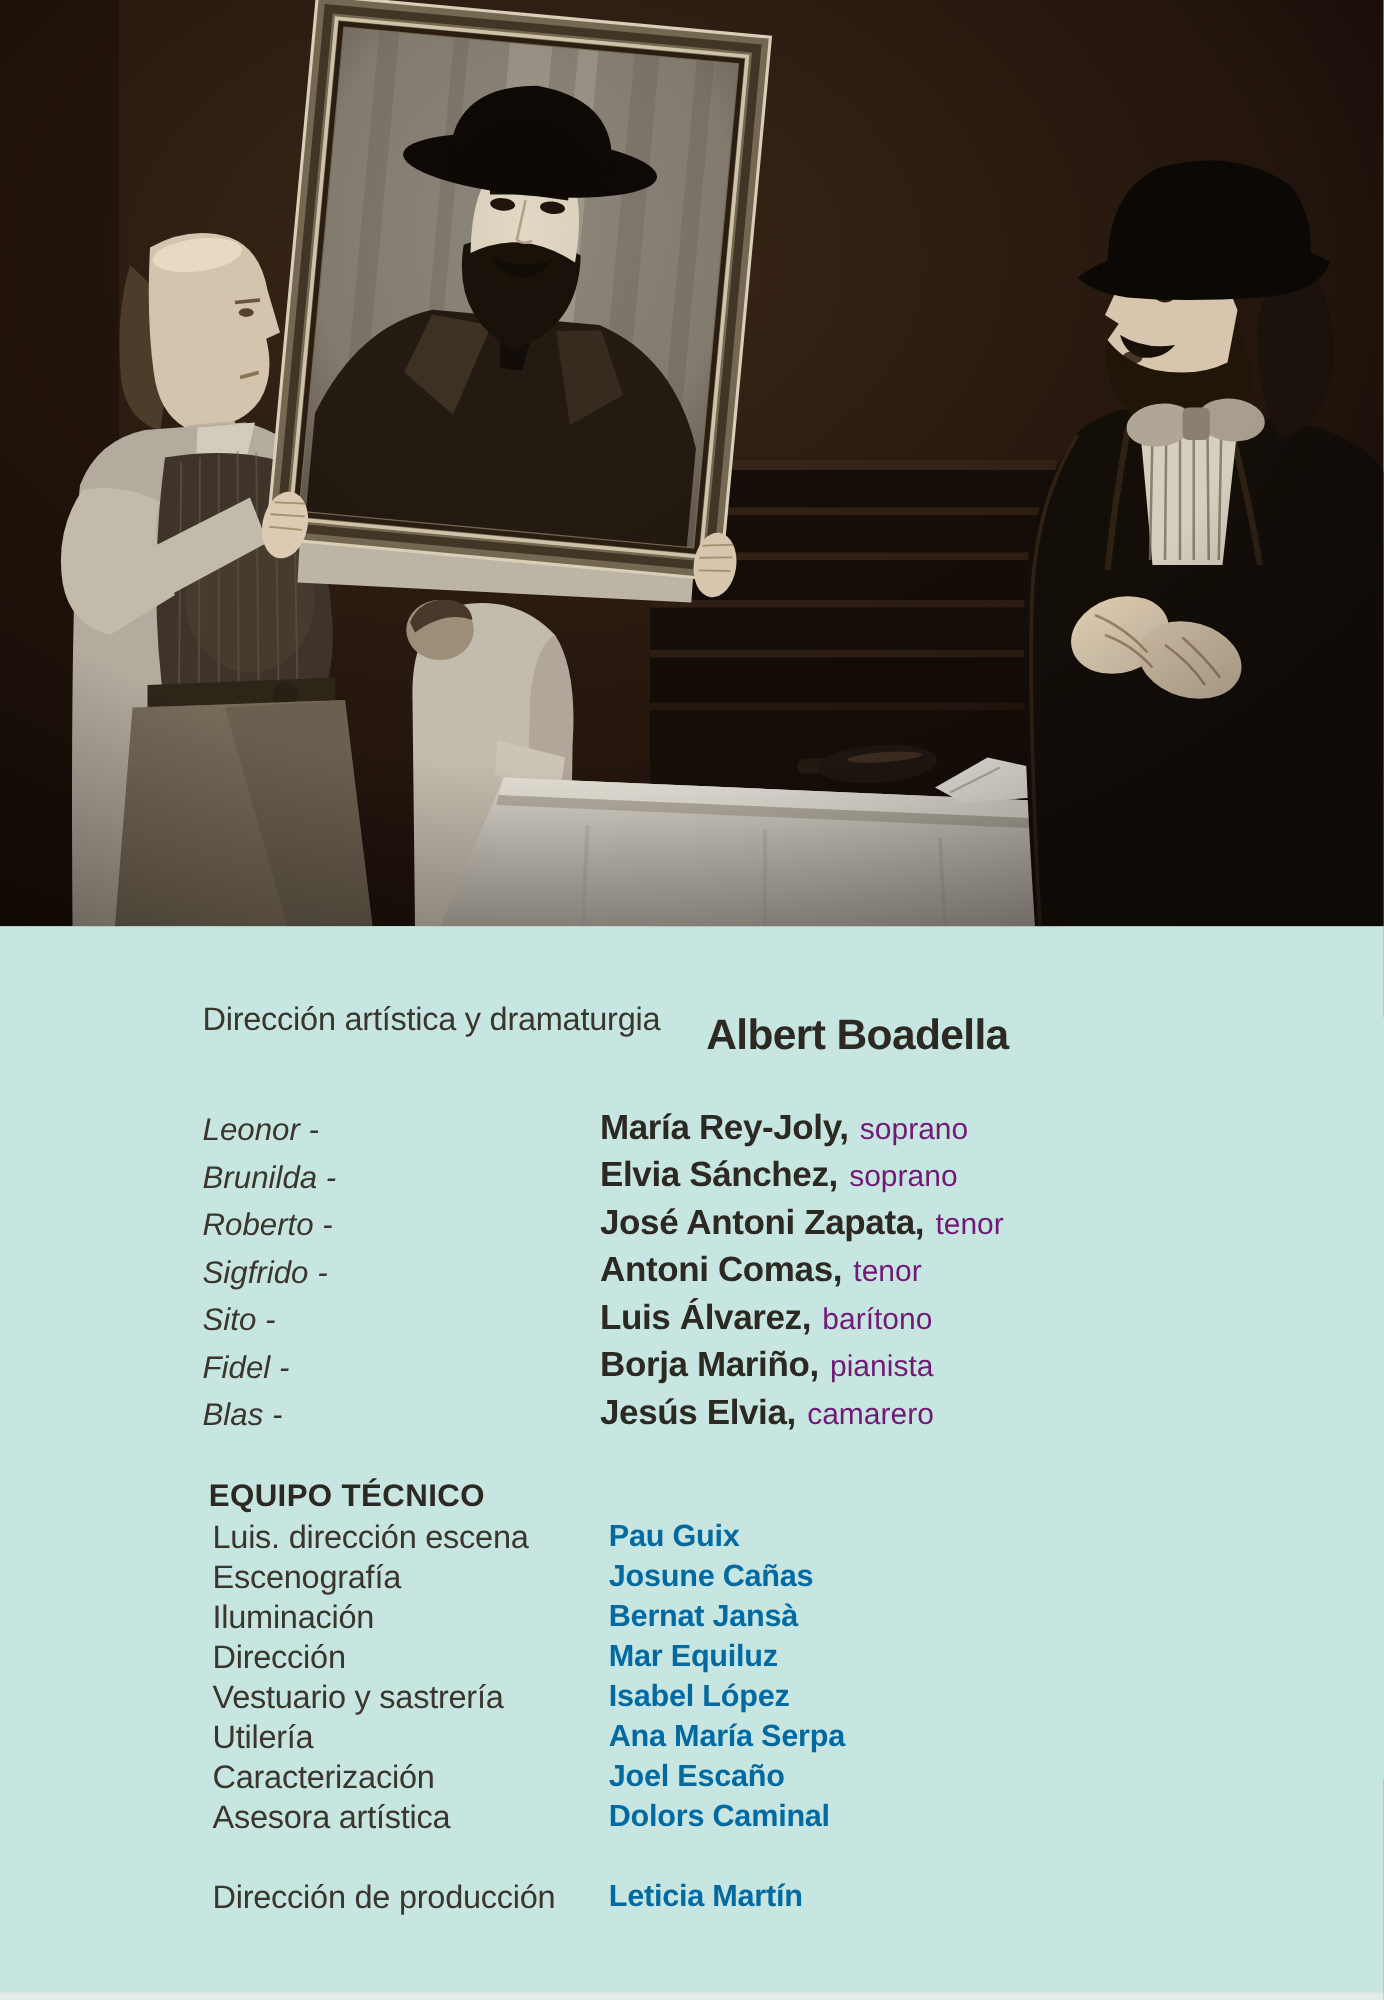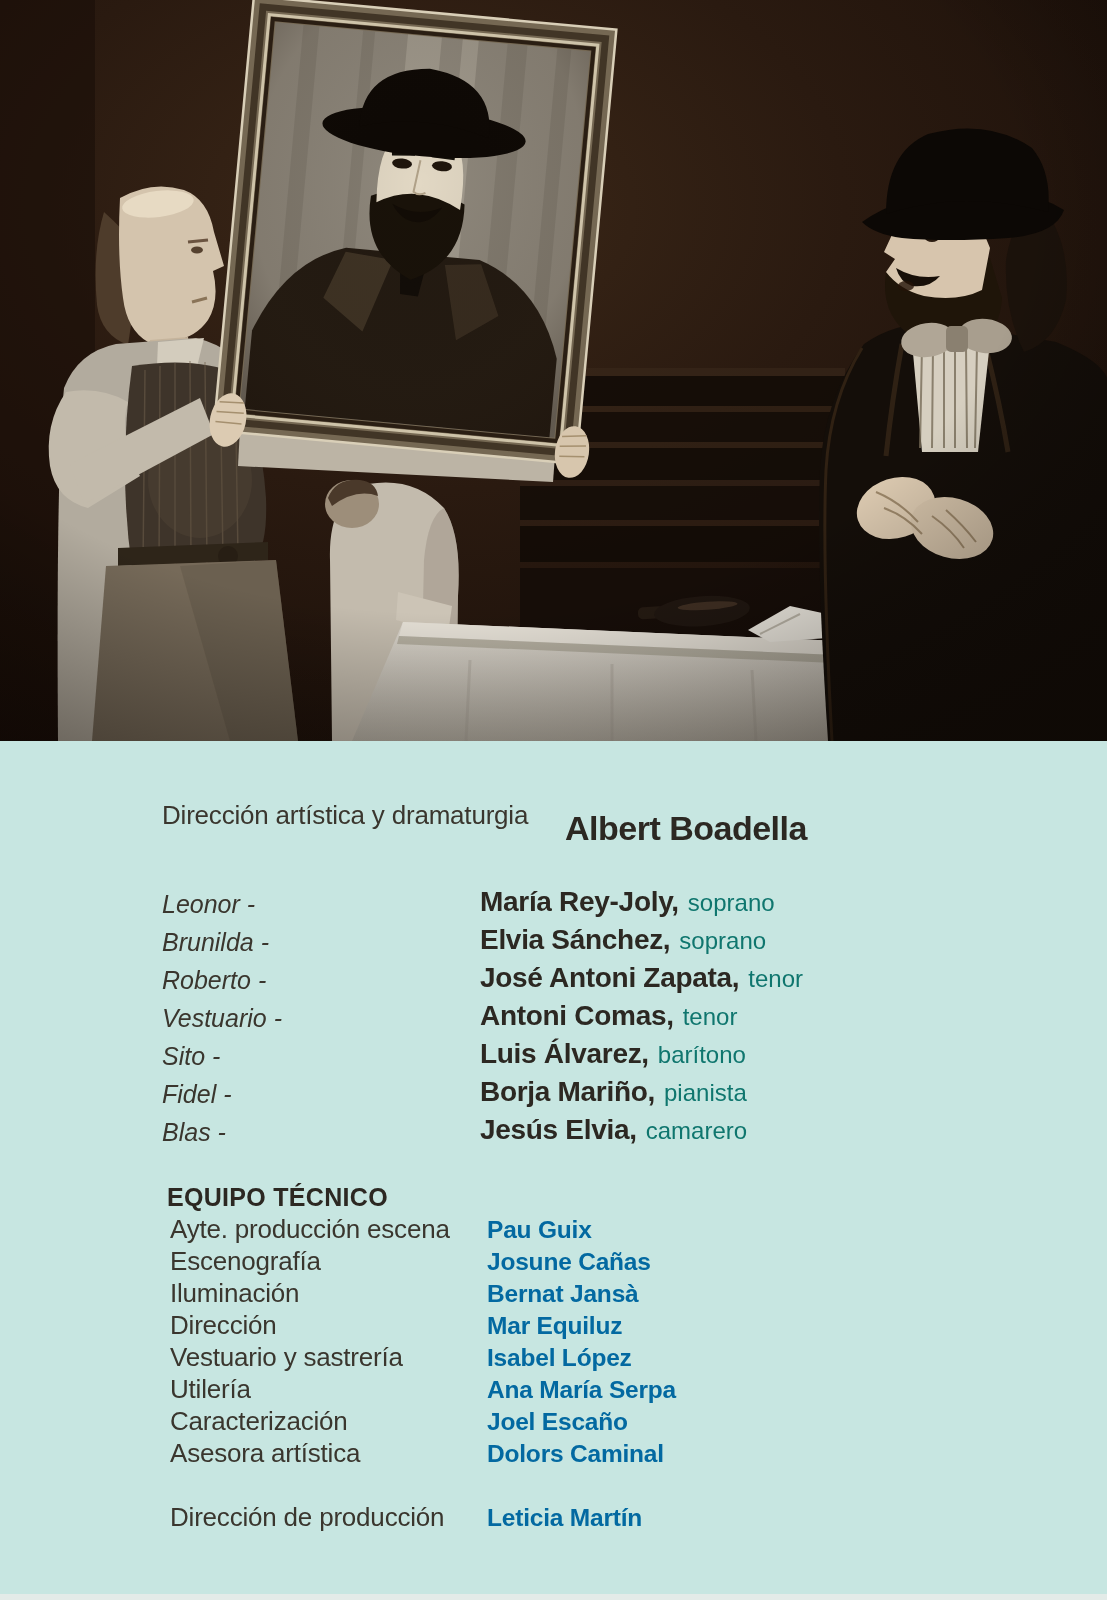--- a/index.html
+++ b/index.html
@@ -12,21 +12,21 @@
   .photo{position:absolute;top:0;left:0;width:1107px;height:741px;}
   .photo svg{display:block;}
   .credits{position:absolute;top:0;left:0;width:1107px;height:1600px;}
   .abs{position:absolute;white-space:nowrap;}
   .hdr-label{left:162px;top:800px;font-size:26px;color:#3a362e;letter-spacing:-0.2px;}
   .hdr-name{left:565px;top:786px;font-size:34px;font-weight:700;color:#2c2822;letter-spacing:-0.5px;margin-top:23px;}
   .cast-row{left:0;width:962px;height:34px;}
   .c-char{position:absolute;left:162px;top:4px;font-size:25px;font-style:italic;color:#3a362e;}
   .c-cell{position:absolute;left:480px;top:0;white-space:nowrap;}
   .c-performer{font-size:28px;font-weight:700;color:#2c2822;letter-spacing:-0.3px;}
-  .c-role{font-size:24px;font-weight:400;color:#0f766e;margin-left:9px;}
+  .c-role{font-size:24px;font-weight:400;color:#701a75;margin-left:9px;}
   .tech-heading{left:167px;top:1183px;font-size:25px;font-weight:700;color:#2c2822;letter-spacing:0.3px;}
   .tech-row{left:0;width:1107px;height:32px;}
   .t-label{position:absolute;left:170px;top:0;font-size:26px;color:#3a362e;letter-spacing:-0.2px;}
   .t-name{position:absolute;left:487px;top:2px;font-size:24.5px;font-weight:700;color:#0369a1;letter-spacing:-0.2px;}
   .scan-edge{position:absolute;left:0;bottom:0;width:1107px;height:6px;background:#e3ebe8;}
 </style>
 </head>
 <body>
 
 <div class="page">
@@ -208,40 +208,40 @@
     </div>
     <div class="abs cast-row" style="top:924px">
       <span class="c-char">Brunilda -</span>
       <span class="c-cell"><span class="c-performer">Elvia Sánchez,</span><span class="c-role">soprano</span></span>
     </div>
     <div class="abs cast-row" style="top:962px">
       <span class="c-char">Roberto -</span>
       <span class="c-cell"><span class="c-performer">José Antoni Zapata,</span><span class="c-role">tenor</span></span>
     </div>
     <div class="abs cast-row" style="top:1000px">
-      <span class="c-char">Vestuario -</span>
+      <span class="c-char">Sigfrido -</span>
       <span class="c-cell"><span class="c-performer">Antoni Comas,</span><span class="c-role">tenor</span></span>
     </div>
     <div class="abs cast-row" style="top:1038px">
       <span class="c-char">Sito -</span>
       <span class="c-cell"><span class="c-performer">Luis Álvarez,</span><span class="c-role">barítono</span></span>
     </div>
     <div class="abs cast-row" style="top:1076px">
       <span class="c-char">Fidel -</span>
       <span class="c-cell"><span class="c-performer">Borja Mariño,</span><span class="c-role">pianista</span></span>
     </div>
     <div class="abs cast-row" style="top:1114px">
       <span class="c-char">Blas -</span>
       <span class="c-cell"><span class="c-performer">Jesús Elvia,</span><span class="c-role">camarero</span></span>
     </div>
 
     <div class="abs tech-heading">EQUIPO TÉCNICO</div>
 
     <div class="abs tech-row" style="top:1214px">
-      <span class="t-label">Ayte. producción escena</span>
+      <span class="t-label">Luis. dirección escena</span>
       <span class="t-name">Pau Guix</span>
     </div>
     <div class="abs tech-row" style="top:1246px">
       <span class="t-label">Escenografía</span>
       <span class="t-name">Josune Cañas</span>
     </div>
     <div class="abs tech-row" style="top:1278px">
       <span class="t-label">Iluminación</span>
       <span class="t-name">Bernat Jansà</span>
     </div>

